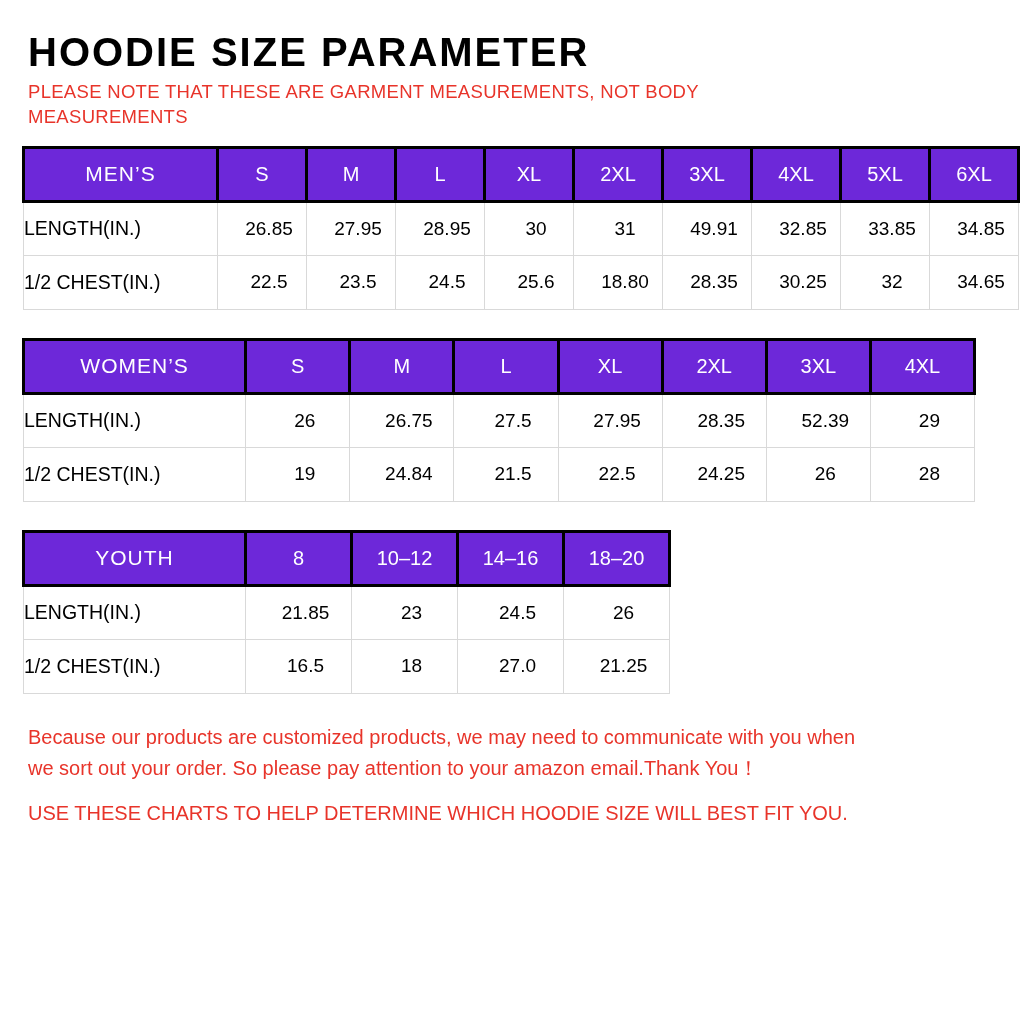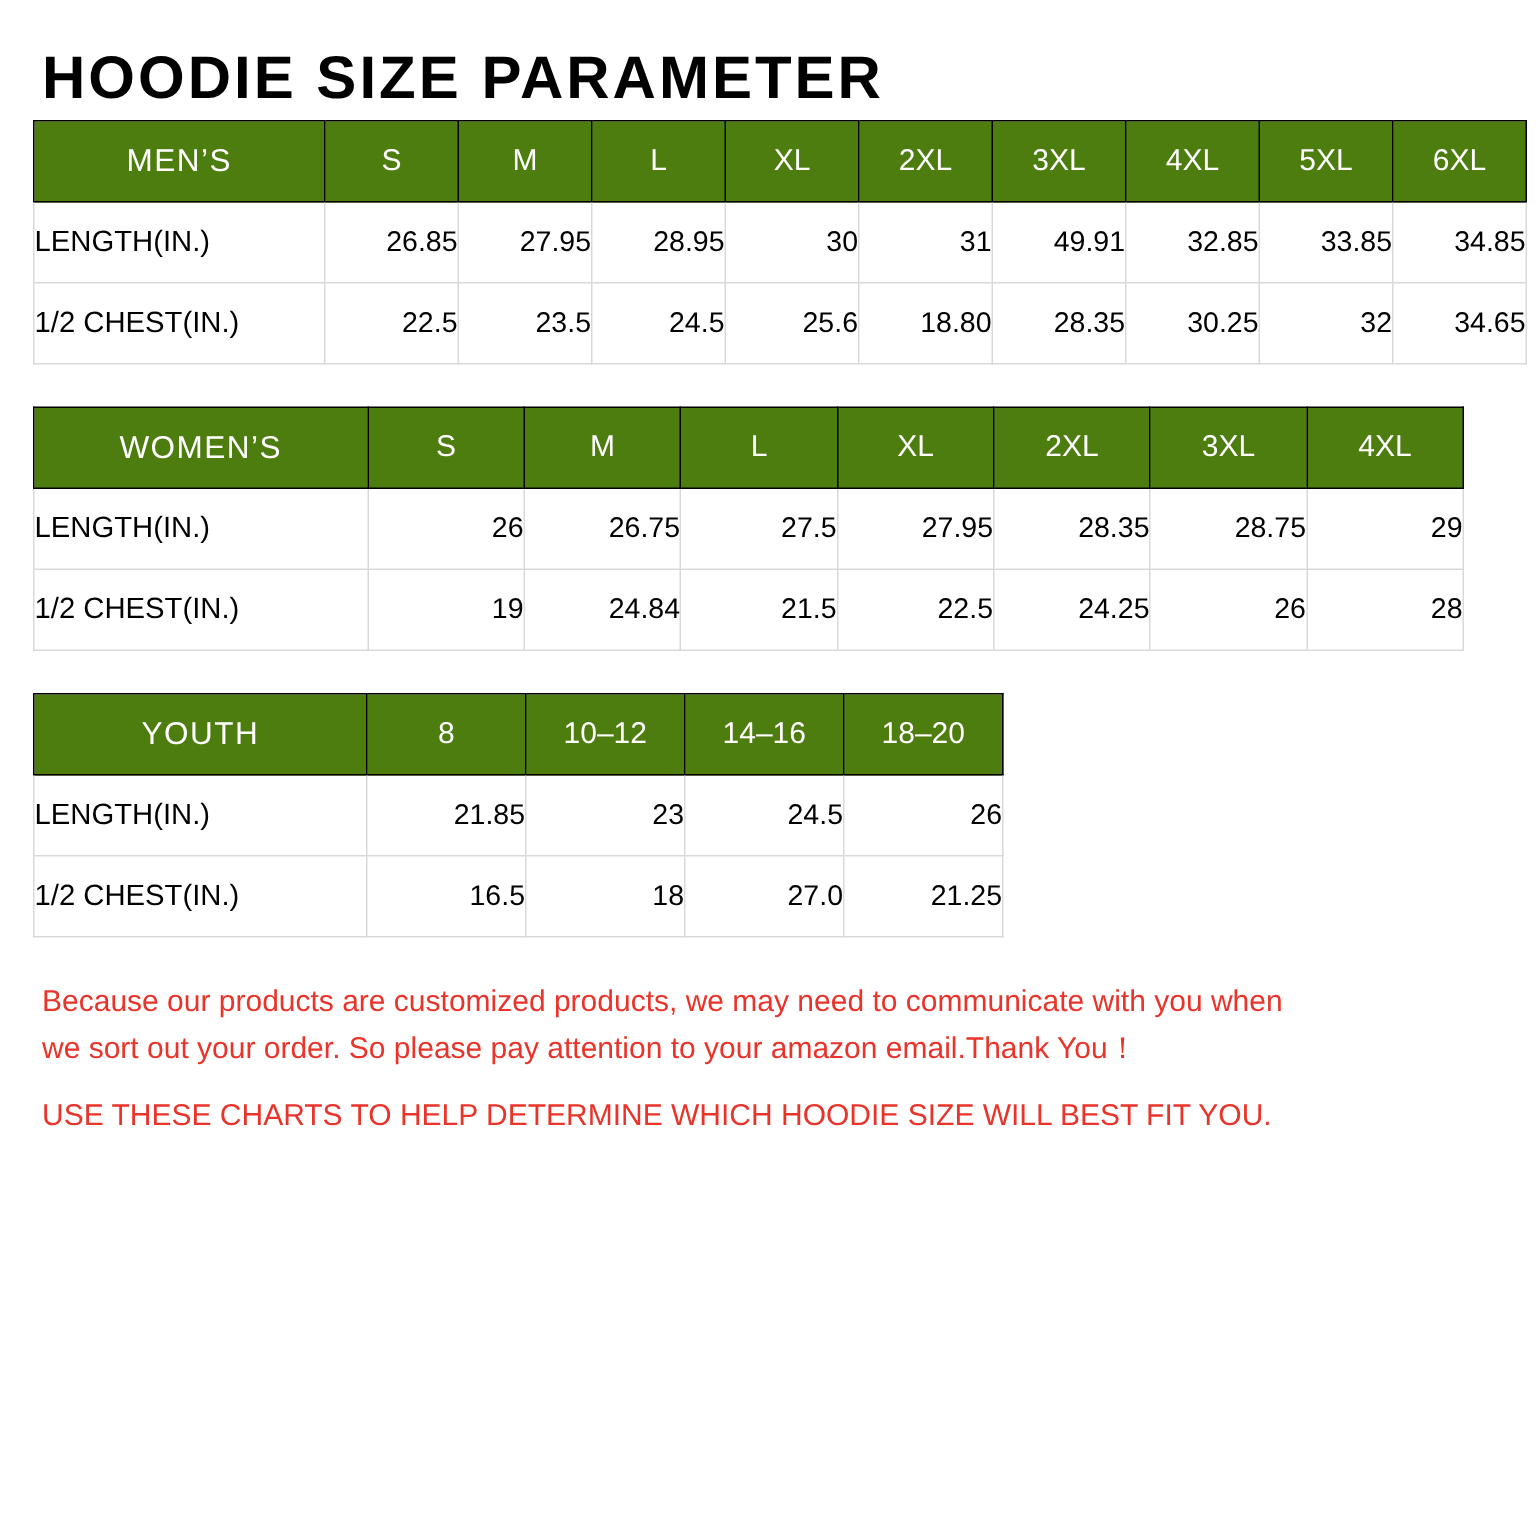--- a/index.html
+++ b/index.html
@@ -44,35 +44,35 @@
     border: 1px solid #d9d9d9;
     text-align: center;
     font-weight: normal;
     font-size: 19px;
     color: #000;
     padding: 0;
     height: 54px;
     box-sizing: border-box;
   }
   table.size-table thead td {
-    background: #4d7c0f;
+    background: #6d28d9;
     color: #ffffff;
     font-size: 20px;
-    border: 1px solid #000000;
+    border: 3px solid #000000;
   }
   table.size-table thead td.label-head {
     font-size: 21px;
     letter-spacing: 1px;
   }
   table.size-table tbody td.row-label {
     text-align: left;
     font-size: 19.5px;
   }
   table.size-table tbody td.value {
-    text-align: right;
+    text-align: center;
     padding-left: 14px;
   }
   
   #men-table { width: 960px; }
   #men-table col.lab { width: 194px; }
   #men-table col.val { width: 89px; }
   
   #women-table { width: 954px; }
   #women-table col.lab { width: 222px; }
   #women-table col.val { width: 104px; }
@@ -91,20 +91,21 @@
   }
   .footer p { margin: 0 0 14px 0; }
   .footer p.last { margin-bottom: 0; }
 </style>
 </head>
 <body>
 
 <div class="page">
 
   <div class="title">HOODIE  SIZE  PARAMETER</div>
+  <div class="note">PLEASE NOTE THAT THESE ARE GARMENT MEASUREMENTS, NOT BODY MEASUREMENTS</div>
 
   <table class="size-table" id="men-table">
     <colgroup>
       <col class="lab">
         <col class="val">
         <col class="val">
         <col class="val">
         <col class="val">
         <col class="val">
         <col class="val">
@@ -178,21 +179,21 @@
       </tr>
     </thead>
     <tbody>
       <tr>
         <td class="row-label">LENGTH(IN.)</td>
         <td class="value">26</td>
         <td class="value">26.75</td>
         <td class="value">27.5</td>
         <td class="value">27.95</td>
         <td class="value">28.35</td>
-        <td class="value">28.75</td>
+        <td class="value">52.39</td>
         <td class="value">29</td>
       </tr>
       <tr>
         <td class="row-label">1/2 CHEST(IN.)</td>
         <td class="value">19</td>
         <td class="value">24.84</td>
         <td class="value">21.5</td>
         <td class="value">22.5</td>
         <td class="value">24.25</td>
         <td class="value">26</td>

